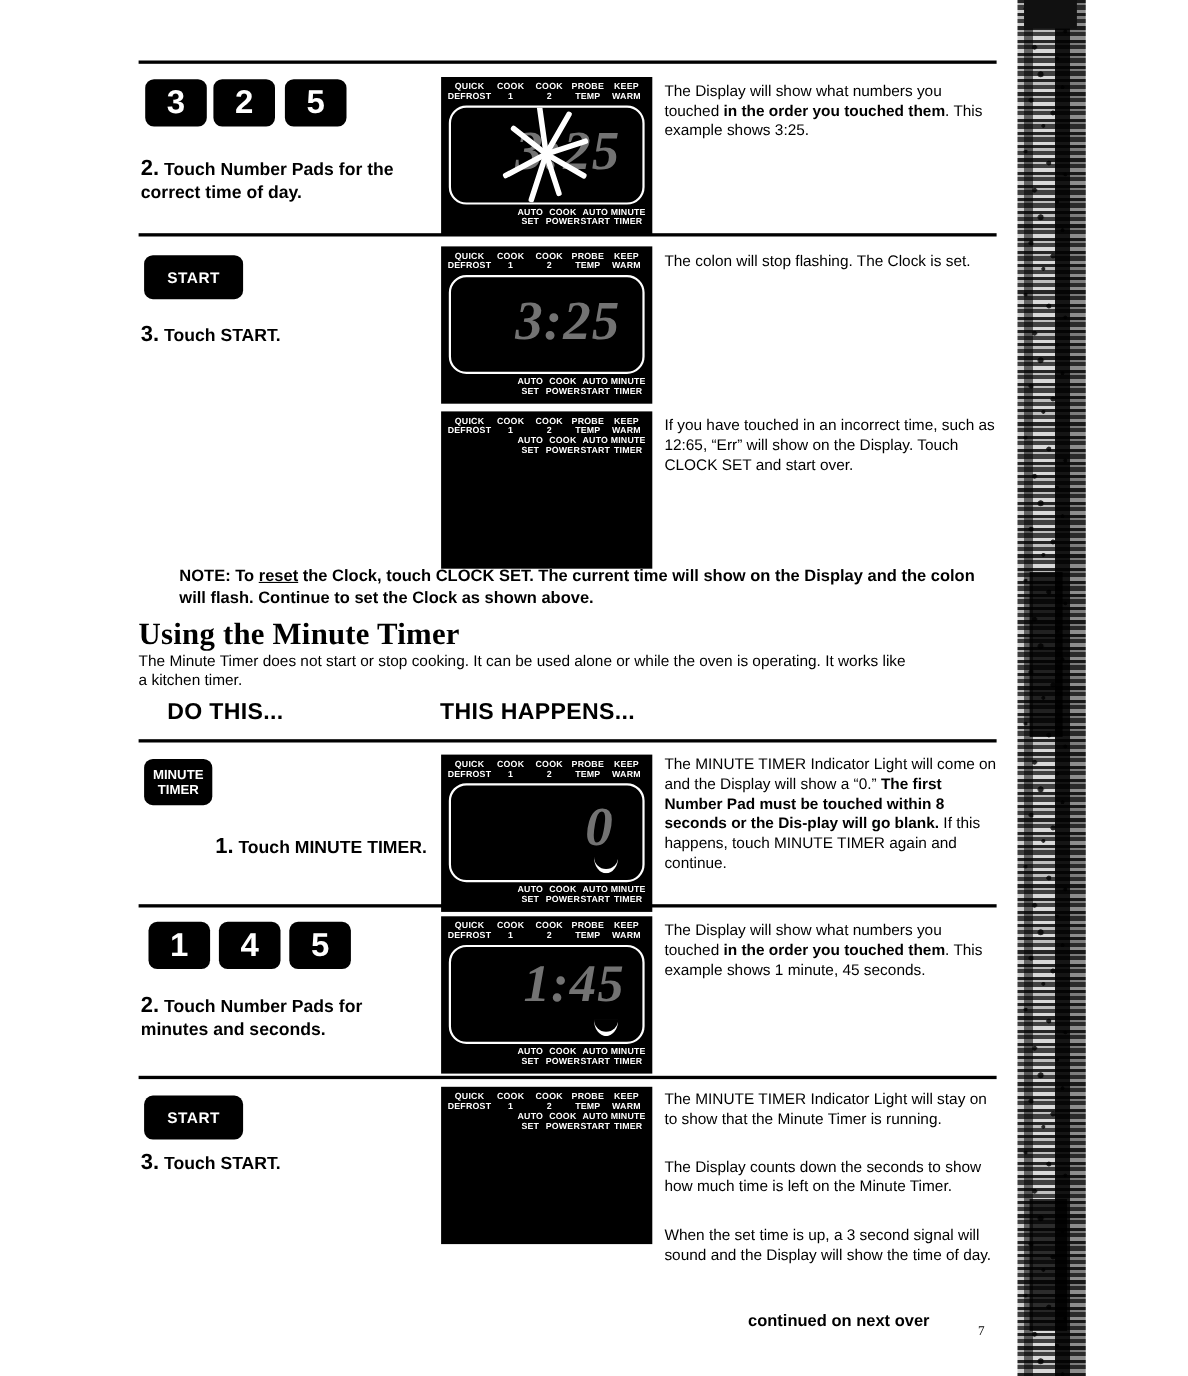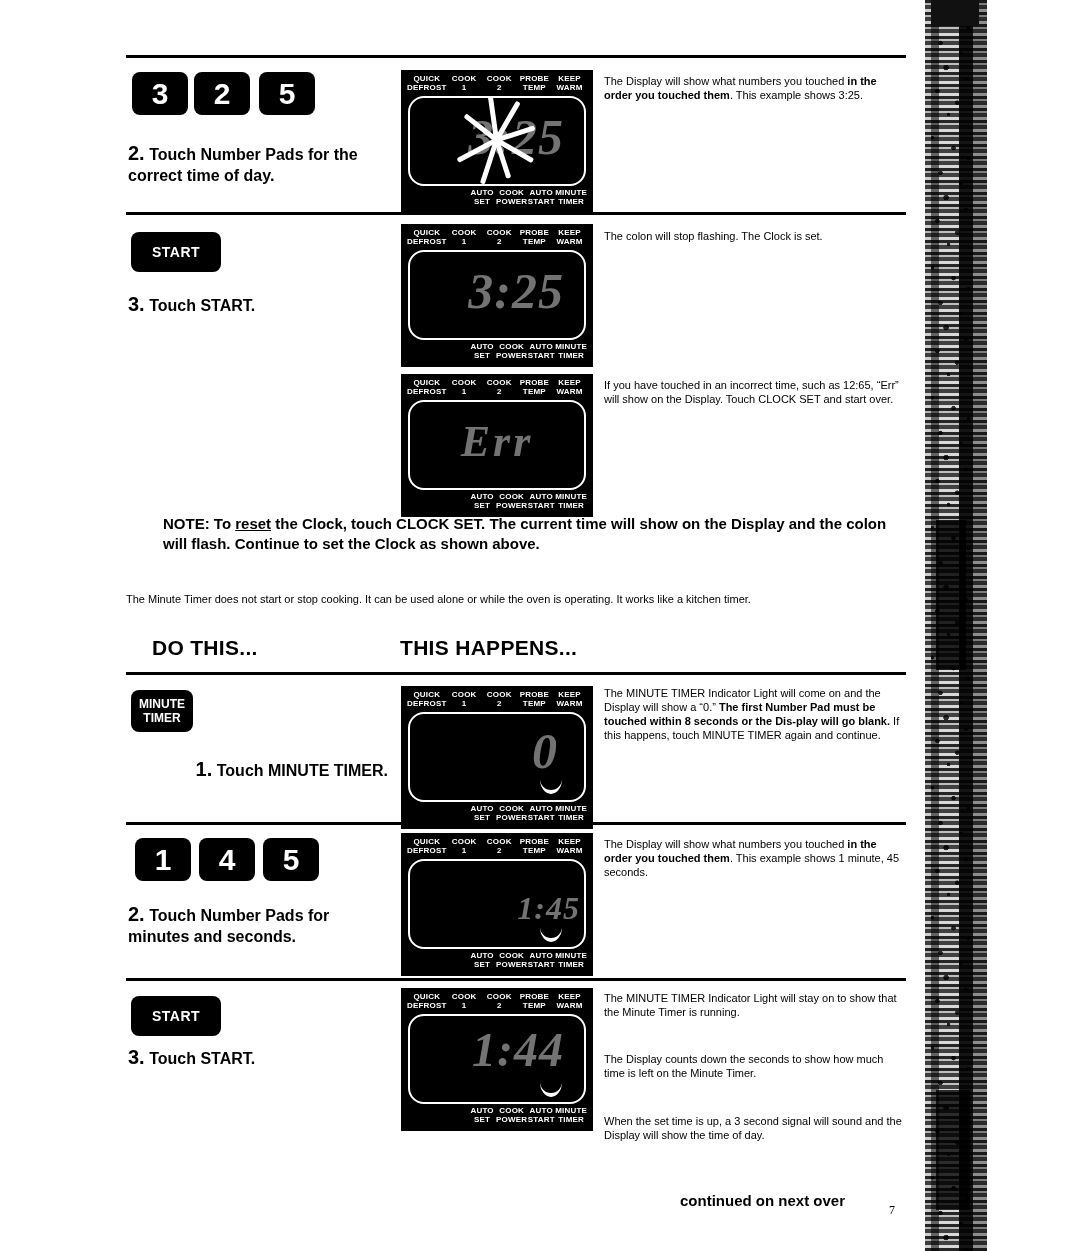--- a/index.html
+++ b/index.html
@@ -56,21 +56,21 @@
      background:#000;margin:3px 1px;overflow:hidden;}
   .seg{position:absolute;color:#737373;font-family:Liberation Serif, serif;
      font-weight:bold;font-style:italic;letter-spacing:1px;white-space:nowrap;}
   .mtlight{position:absolute;width:22px;height:11px;border-bottom:4px solid #fff;
      border-radius:0 0 50% 50%/0 0 100% 100%;}
   .starburst{position:absolute;}
   .starburst i{position:absolute;display:block;background:#fff;width:5px;border-radius:2px;
      left:50%;top:50%;transform-origin:50% 0;}
 
   
-  .copy{position:absolute;font-size:11px;line-height:1.28;}
+  .copy{position:absolute;font-size:14px;line-height:1.28;}
   .copy b{font-weight:bold;}
 
   .note{position:absolute;font-size:15px;font-weight:bold;line-height:1.32;}
   .note u{}
 
   h2.sec{position:absolute;margin:0;font-family:"Liberation Serif",serif;
      font-size:28px;font-weight:bold;letter-spacing:.2px;}
 
   .colhead{position:absolute;font-size:21px;font-weight:bold;letter-spacing:.3px;}
 
@@ -163,35 +163,33 @@
   <div class="copy" style="left:604px;top:229px;width:300px;">The colon will stop flashing. The Clock is set.</div>
 
   <div class="panel" style="left:401px;top:374px;width:180px;height:134px;">
     <div class="toplabels">
       <span>QUICK<br>DEFROST</span>
       <span>COOK<br>1</span>
       <span>COOK<br>2</span>
       <span>PROBE<br>TEMP</span>
       <span>KEEP<br>WARM</span>
     </div>
-    <div class="screen" style="height:86px;">
-      <div class="seg" style="left:0;right:0;top:14px;text-align:center;font-size:44px;letter-spacing:3px;">Err</div>
-    </div>
     <div class="botlabels" style="padding-left:34%;">
       <span>AUTO<br>SET</span>
       <span>COOK<br>POWER</span>
       <span>AUTO<br>START</span>
       <span>MINUTE<br>TIMER</span>
     </div>
   </div>
 
   <div class="copy" style="left:604px;top:378px;width:302px;">If you have touched in an incorrect time, such as 12:65, “Err” will show on the Display. Touch CLOCK SET and start over.</div>
 
   <div class="note" style="left:163px;top:514px;width:740px;">NOTE: To <u>reset</u> the Clock, touch CLOCK SET. The current time will show on the Display and the colon will flash. Continue to set the Clock as shown above.</div>
 
+  <h2 class="sec" style="left:126px;top:561px;">Using the Minute Timer</h2>
 
   <div class="copy" style="left:126px;top:592px;width:700px;">The Minute Timer does not start or stop cooking. It can be used alone or while the oven is operating. It works like a kitchen timer.</div>
 
   <div class="colhead" style="left:152px;top:636px;">DO THIS...</div>
   <div class="colhead" style="left:400px;top:636px;">THIS HAPPENS...</div>
 
   <div class="pad mt" style="left:131px;top:690px;">
     <span>MINUTE</span>
     <span>TIMER</span>
   </div>
@@ -234,21 +232,21 @@
 
   <div class="panel" style="left:401px;top:833px;width:180px;height:134px;">
     <div class="toplabels">
       <span>QUICK<br>DEFROST</span>
       <span>COOK<br>1</span>
       <span>COOK<br>2</span>
       <span>PROBE<br>TEMP</span>
       <span>KEEP<br>WARM</span>
     </div>
     <div class="screen" style="height:86px;">
-      <div class="seg" style="right:4px;top:6px;font-size:32px;margin-top:23px;">1:45</div>
+      <div class="seg" style="right:16px;top:6px;font-size:48px;">1:45</div>
       <div class="mtlight" style="right:22px;bottom:5px;"></div>
     </div>
     <div class="botlabels" style="padding-left:34%;">
       <span>AUTO<br>SET</span>
       <span>COOK<br>POWER</span>
       <span>AUTO<br>START</span>
       <span>MINUTE<br>TIMER</span>
     </div>
   </div>
 
@@ -262,24 +260,20 @@
   </div>
 
   <div class="panel" style="left:401px;top:988px;width:180px;height:134px;">
     <div class="toplabels">
       <span>QUICK<br>DEFROST</span>
       <span>COOK<br>1</span>
       <span>COOK<br>2</span>
       <span>PROBE<br>TEMP</span>
       <span>KEEP<br>WARM</span>
     </div>
-    <div class="screen" style="height:86px;">
-      <div class="seg" style="right:20px;top:6px;font-size:48px;">1:44</div>
-      <div class="mtlight" style="right:22px;bottom:5px;"></div>
-    </div>
     <div class="botlabels" style="padding-left:34%;">
       <span>AUTO<br>SET</span>
       <span>COOK<br>POWER</span>
       <span>AUTO<br>START</span>
       <span>MINUTE<br>TIMER</span>
     </div>
   </div>
 
   <div class="copy" style="left:604px;top:1052px;width:302px;">The Display counts down the seconds to show how much time is left on the Minute Timer.</div>
   <div class="copy" style="left:604px;top:991px;width:302px;">The MINUTE TIMER Indicator Light will stay on to show that the Minute Timer is running.</div>

